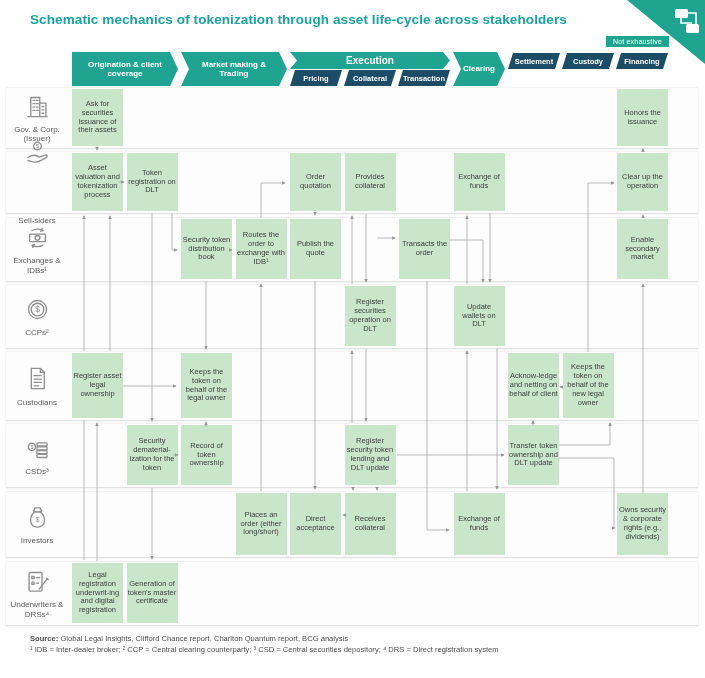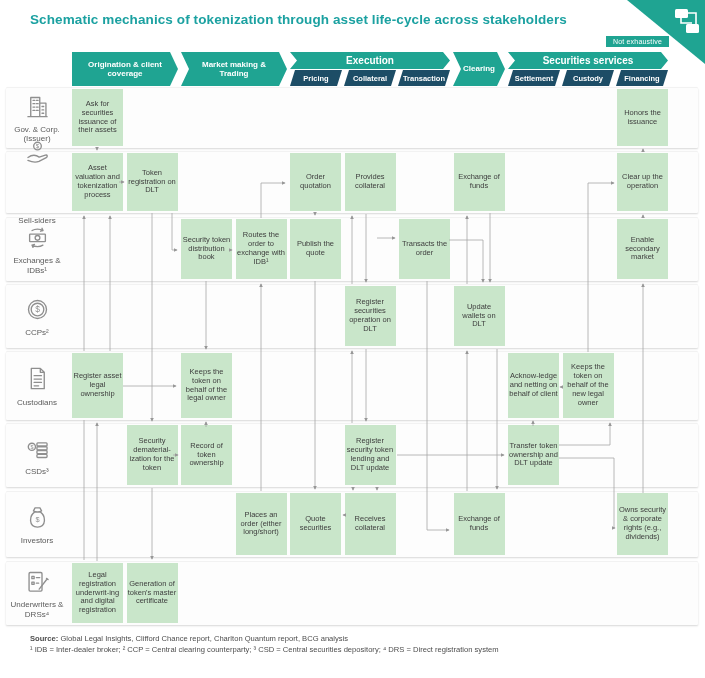--- a/index.html
+++ b/index.html
@@ -60,21 +60,20 @@
       <div class="phase-group" style="left: 290px; width: 160px;">
         <div class="phase-top">Execution</div>
         <div class="phase-subrow">
           <div class="phase-sub">Pricing</div>
           <div class="phase-sub">Collateral</div>
           <div class="phase-sub">Transaction</div>
         </div>
       </div>
       <div class="phase-simple" style="left: 453px; width: 52px;">Clearing</div>
       <div class="phase-group" style="left: 508px; width: 160px;">
-        <div class="phase-top">Securities services</div>
         <div class="phase-subrow">
           <div class="phase-sub">Settlement</div>
           <div class="phase-sub">Custody</div>
           <div class="phase-sub">Financing</div>
         </div>
       </div>
     </div>
   <div id="bands">
       <div class="band" style="top: 88px; height: 60px;"></div>
       <div class="band" style="top: 152px; height: 61px;"></div>
@@ -169,21 +168,21 @@
       <div class="pbox" style="left: 453.5px; width: 51px; top: 286px; height: 60px;">Update wallets on DLT</div>
       <div class="pbox" style="left: 72px; width: 51px; top: 353px; height: 65px;">Register asset legal ownership</div>
       <div class="pbox" style="left: 181px; width: 51px; top: 353px; height: 65px;">Keeps the token on behalf of the legal owner</div>
       <div class="pbox" style="left: 508px; width: 51px; top: 353px; height: 65px;">Acknow-ledge and netting on behalf of client</div>
       <div class="pbox" style="left: 562.5px; width: 51px; top: 353px; height: 65px;">Keeps the token on behalf of the new legal owner</div>
       <div class="pbox" style="left: 126.5px; width: 51px; top: 425px; height: 60px;">Security dematerial-ization for the token</div>
       <div class="pbox" style="left: 181px; width: 51px; top: 425px; height: 60px;">Record of token ownership</div>
       <div class="pbox" style="left: 344.5px; width: 51px; top: 425px; height: 60px;">Register security token lending and DLT update</div>
       <div class="pbox" style="left: 508px; width: 51px; top: 425px; height: 60px;">Transfer token ownership and DLT update</div>
       <div class="pbox" style="left: 235.5px; width: 51px; top: 493px; height: 62px;">Places an order (either long/short)</div>
-      <div class="pbox" style="left: 290px; width: 51px; top: 493px; height: 62px;">Quote securities</div>
+      <div class="pbox" style="left: 290px; width: 51px; top: 493px; height: 62px;">Direct acceptance</div>
       <div class="pbox" style="left: 344.5px; width: 51px; top: 493px; height: 62px;">Receives collateral</div>
       <div class="pbox" style="left: 453.5px; width: 51px; top: 493px; height: 62px;">Exchange of funds</div>
       <div class="pbox" style="left: 617px; width: 51px; top: 493px; height: 62px;">Owns security &amp; corporate rights (e.g., dividends)</div>
       <div class="pbox" style="left: 72px; width: 51px; top: 563px; height: 60px;">Legal registration underwrit-ing and digital registration</div>
       <div class="pbox" style="left: 126.5px; width: 51px; top: 563px; height: 60px;">Generation of token's master certificate</div>
     </div>
 
   <svg class="wires" width="705" height="678" viewBox="0 0 705 678">
     <defs>
       <marker id="arr" markerWidth="6" markerHeight="6" refX="4.2" refY="2.5" orient="auto">

